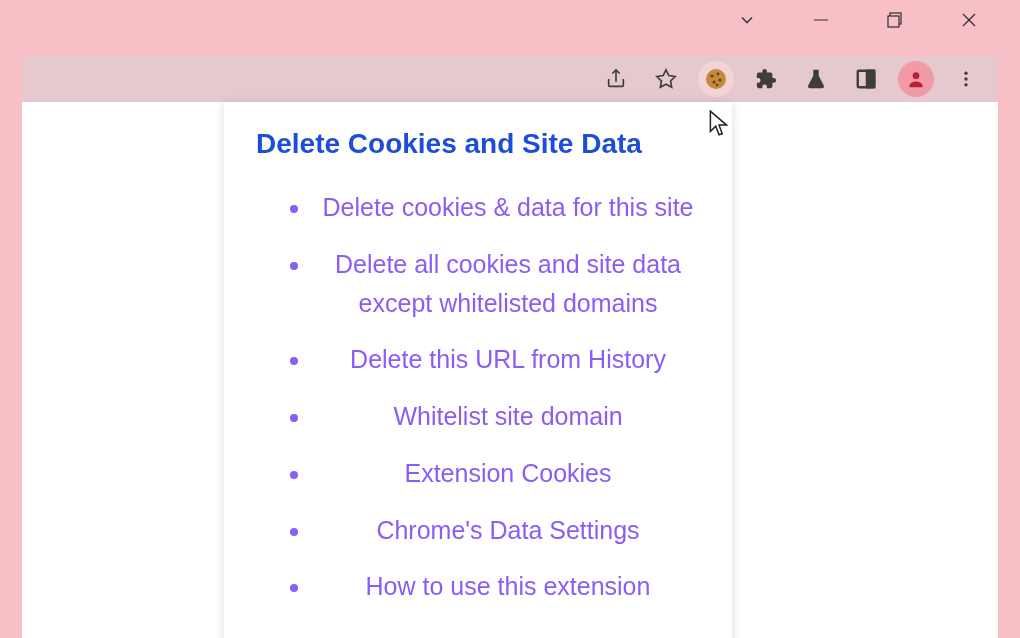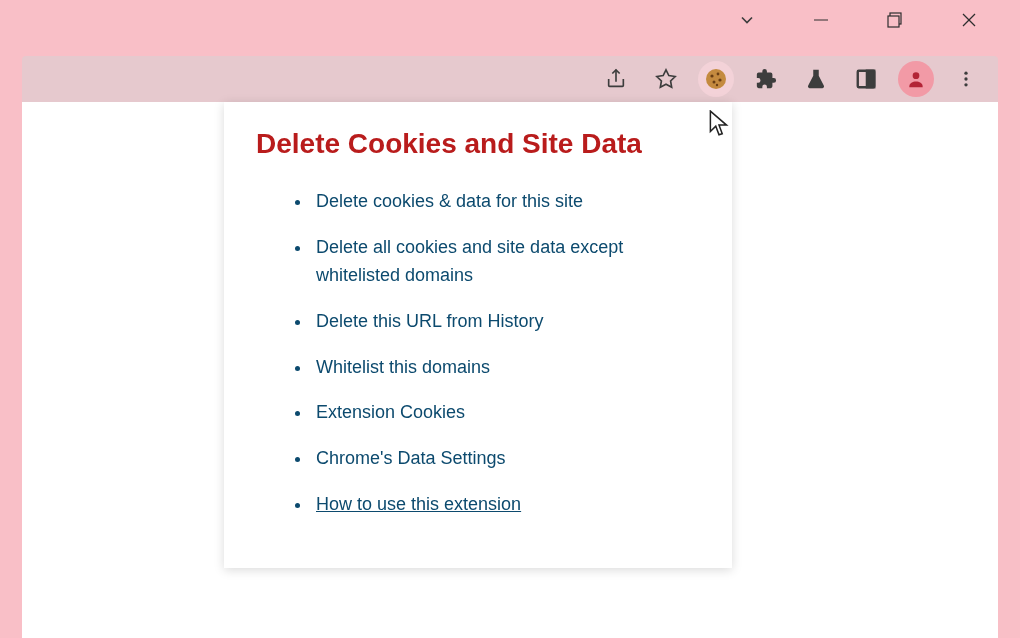--- a/index.html
+++ b/index.html
@@ -76,37 +76,38 @@
     .popup {
       position: absolute;
       top: 102px;
       left: 224px;
       width: 508px;
       background: #ffffff;
       box-shadow: 0 2px 10px rgba(0,0,0,0.15);
       padding: 26px 32px 36px 32px;
     }
     .popup h1 {
-      color: #b91c1c;
+      color: #1d4ed8;
       font-size: 28px;
       font-weight: 700;
       margin-bottom: 28px;
     }
     .popup ul {
       list-style: disc;
       padding-left: 56px;
     }
     .popup li {
-      color: #0c4a6e;
-      font-size: 18px;
+      color: #8b5cf6;
+      font-size: 25px;
       line-height: 1.55;
       margin-bottom: 18px;
       padding-left: 4px;
-    }
-    .popup li:last-child { margin-bottom: 13px; text-decoration: underline; }
+      text-align: center;
+    }
+    .popup li:last-child { margin-bottom: 13px; }
 
     
     .cursor {
       position: absolute;
       top: 110px;
       left: 708px;
       pointer-events: none;
     }
   </style>
 </head>
@@ -192,21 +193,21 @@
 </div>
 
 <div class="page"></div>
 
 <div class="popup">
   <h1>Delete Cookies and Site Data</h1>
   <ul>
     <li>Delete cookies &amp; data for this site</li>
     <li>Delete all cookies and site data except whitelisted domains</li>
     <li>Delete this URL from History</li>
-    <li>Whitelist this domains</li>
+    <li>Whitelist site domain</li>
     <li>Extension Cookies</li>
     <li>Chrome's Data Settings</li>
     <li>How to use this extension</li>
   </ul>
 </div>
 
 <div class="cursor">
   <svg width="22" height="28" viewBox="0 0 20 26">
     <path d="M2 1 L2 20 L7 15 L10 23 L13 22 L10 14 L17 14 Z" fill="white" stroke="#222" stroke-width="1.4"></path>
   </svg>

